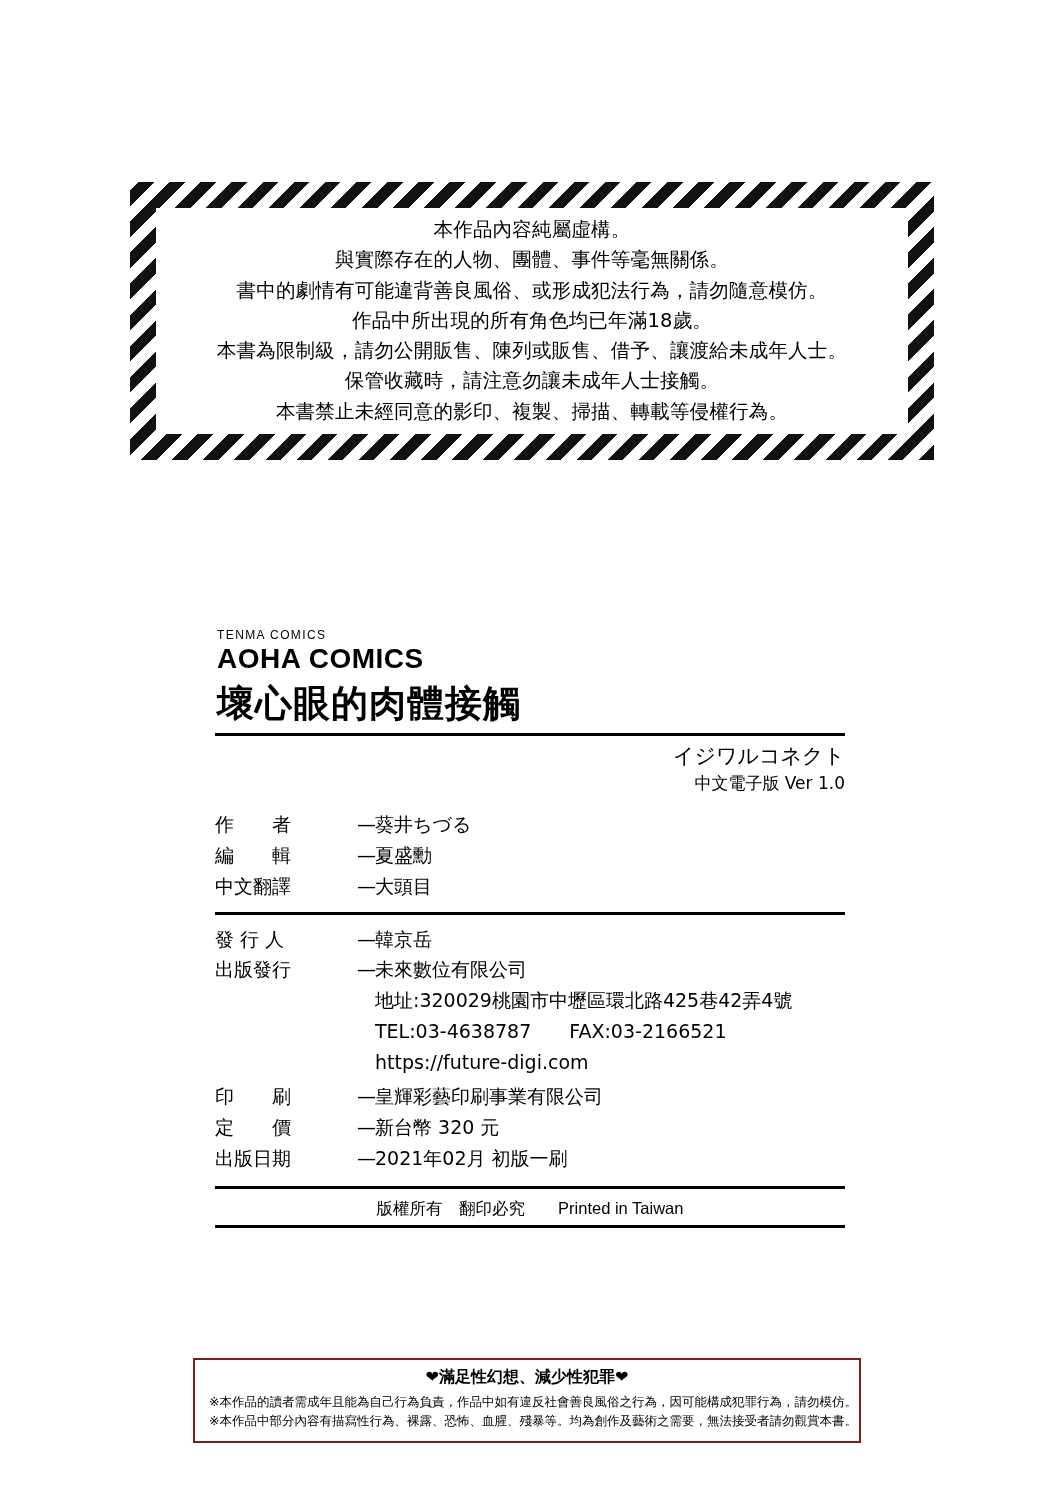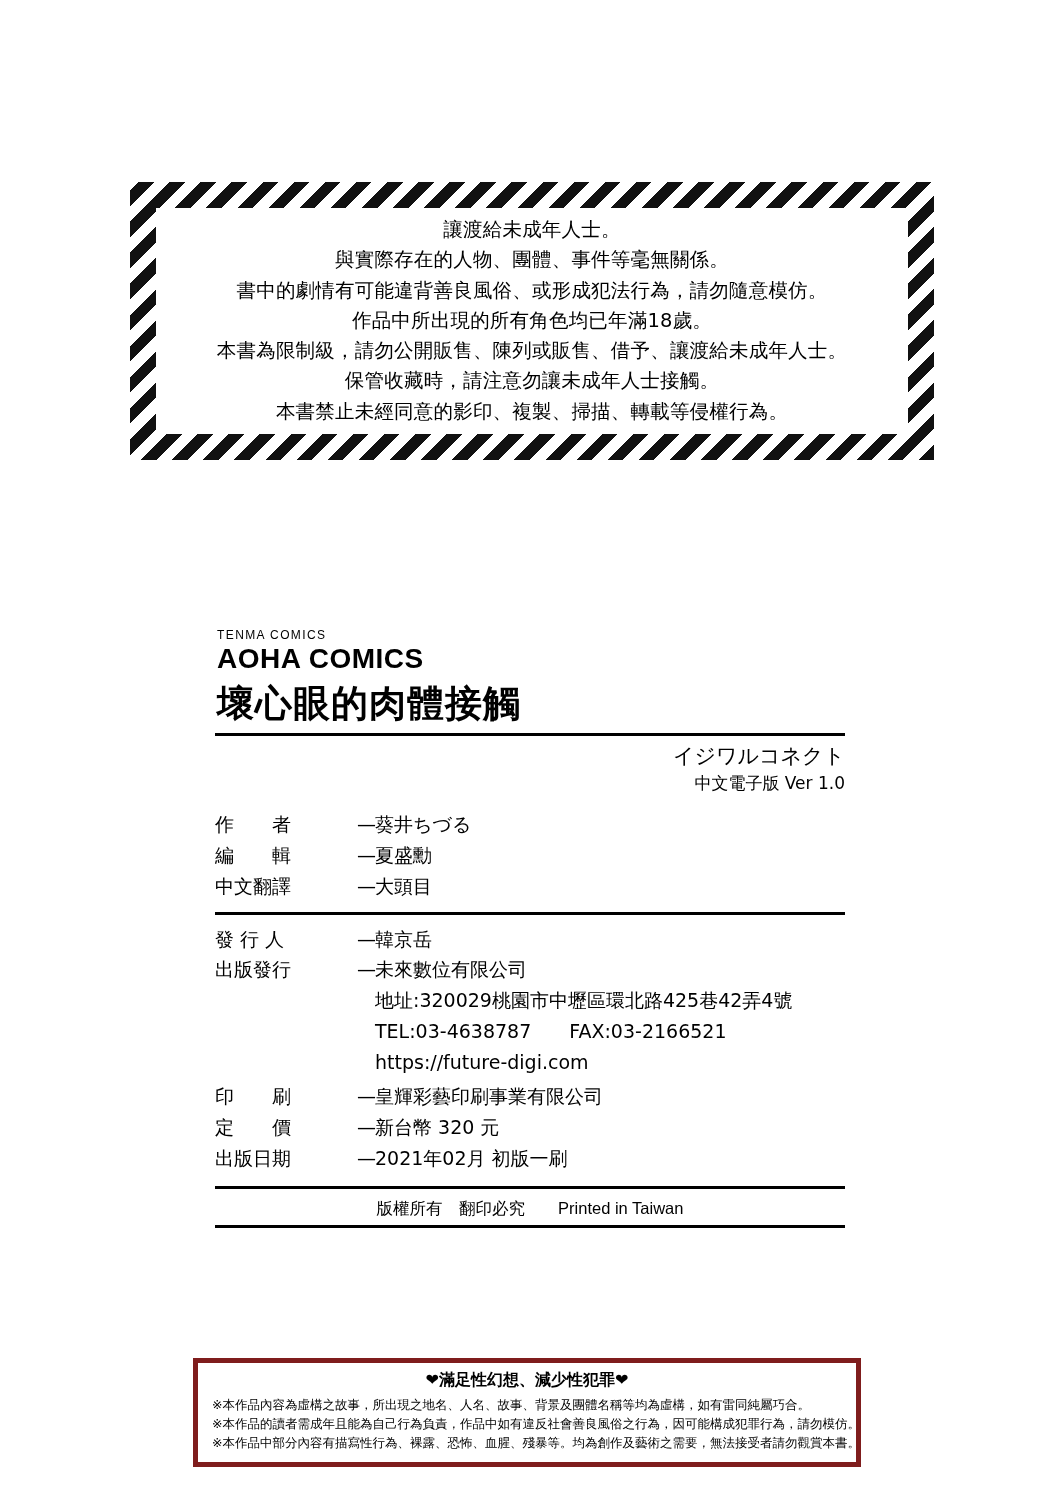--- a/index.html
+++ b/index.html
@@ -144,21 +144,21 @@
   }
   .copyright-line .gap { display:inline-block; width: 26px; }
 
   
   .notice-box {
     position: absolute;
     left: 193px;
     top: 1358px;
     width: 668px;
     box-sizing: border-box;
-    border: 5px solid #7f1d1d;
+    border: 2px solid #7f1d1d;
     padding: 7px 14px 10px 14px;
   }
   .notice-title {
     text-align: center;
     font-size: 16px;
     font-weight: bold;
     font-family: "DejaVu Sans", "Liberation Sans", sans-serif;
     margin-bottom: 5px;
   }
   .notice-item {
@@ -166,21 +166,21 @@
     line-height: 1.5;
     font-family: "DejaVu Sans", "Liberation Sans", sans-serif;
     white-space: nowrap;
   }
 </style>
 </head>
 <body>
 
 <div class="hazard-box">
   <div class="hazard-inner">
-    <p>讓渡給未成年人士。</p>
+    <p>本作品內容純屬虛構。</p>
     <p>與實際存在的人物、團體、事件等毫無關係。</p>
     <p>書中的劇情有可能違背善良風俗、或形成犯法行為，請勿隨意模仿。</p>
     <p>作品中所出現的所有角色均已年滿18歲。</p>
     <p>本書為限制級，請勿公開販售、陳列或販售、借予、讓渡給未成年人士。</p>
     <p>保管收藏時，請注意勿讓未成年人士接觸。</p>
     <p>本書禁止未經同意的影印、複製、掃描、轉載等侵權行為。</p>
   </div>
 </div>
 
 <div class="colophon">
@@ -254,16 +254,15 @@
   <div class="footer-note">
     <div>版權所有　翻印必究　　Printed in Taiwan</div>
   </div>
 
   <hr class="rule">
 
 </div>
 
 <div class="notice-box">
   <div class="notice-title">❤滿足性幻想、減少性犯罪❤</div>
-  <div class="notice-item">※本作品內容為虛構之故事，所出現之地名、人名、故事、背景及團體名稱等均為虛構，如有雷同純屬巧合。</div>
   <div class="notice-item">※本作品的讀者需成年且能為自己行為負責，作品中如有違反社會善良風俗之行為，因可能構成犯罪行為，請勿模仿。</div>
   <div class="notice-item">※本作品中部分內容有描寫性行為、裸露、恐怖、血腥、殘暴等。均為創作及藝術之需要，無法接受者請勿觀賞本書。</div>
 </div>
 
 </body></html>

